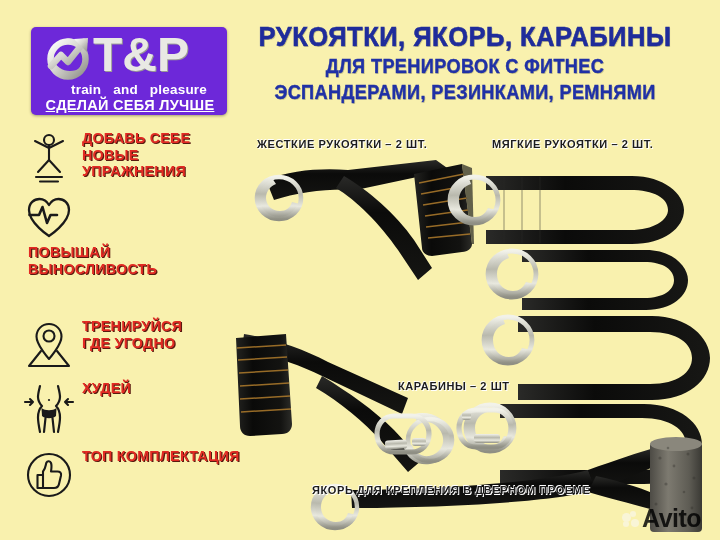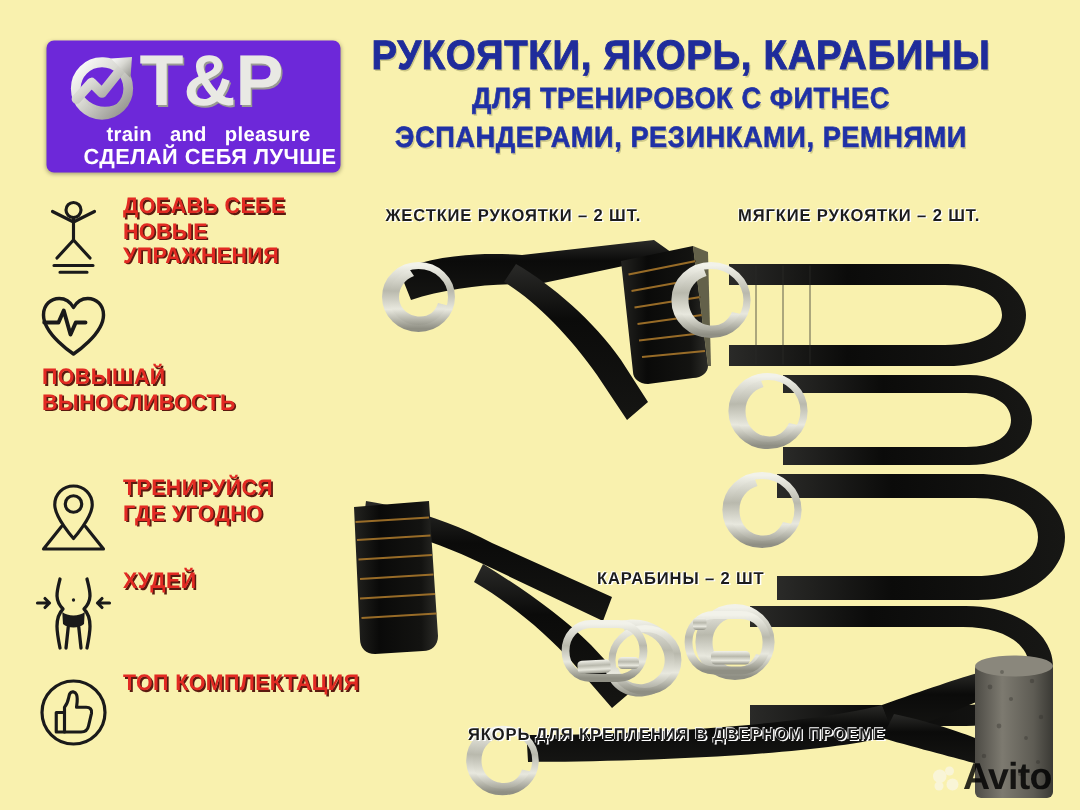--- a/index.html
+++ b/index.html
@@ -26,26 +26,26 @@
     font-size:48px;font-weight:700;letter-spacing:0px;
     color:#e9e9e4;line-height:58px;
     text-shadow:1px 1px 0 #9a9a94;
   }
   .logo-sub1{
     position:absolute;left:0;top:55px;width:182px;text-align:right;
     font-size:13.5px;font-weight:700;color:#ffffff;letter-spacing:.2px;
   }
   .logo-sub1 span{display:inline-block;padding:0 6px;}
   .logo-sub2{
-    position:absolute;left:18px;top:70px;width:182px;text-align:center;
-    font-size:14.5px;font-weight:700;color:#ffffff;letter-spacing:.3px;
-  }
-
-  
-  .headline{position:absolute;left:211px;top:22px;width:486px;text-align:center;}
+    position:absolute;left:8px;top:70px;width:182px;text-align:center;
+    font-size:14.5px;font-weight:700;color:#ffffff;letter-spacing:.3px;text-decoration:underline;
+  }
+
+  
+  .headline{position:absolute;left:222px;top:22px;width:486px;text-align:center;}
   .h1{
     font-size:27.5px;font-weight:700;color:#1f2c9b;
     letter-spacing:.5px;line-height:30px;
     -webkit-text-stroke:.6px #1f2c9b;
     text-shadow:1px 1px 0 rgba(120,120,60,.35);
     transform:scaleX(.93);transform-origin:center;
     white-space:nowrap;
   }
   .h2{
     margin-top:3px;

